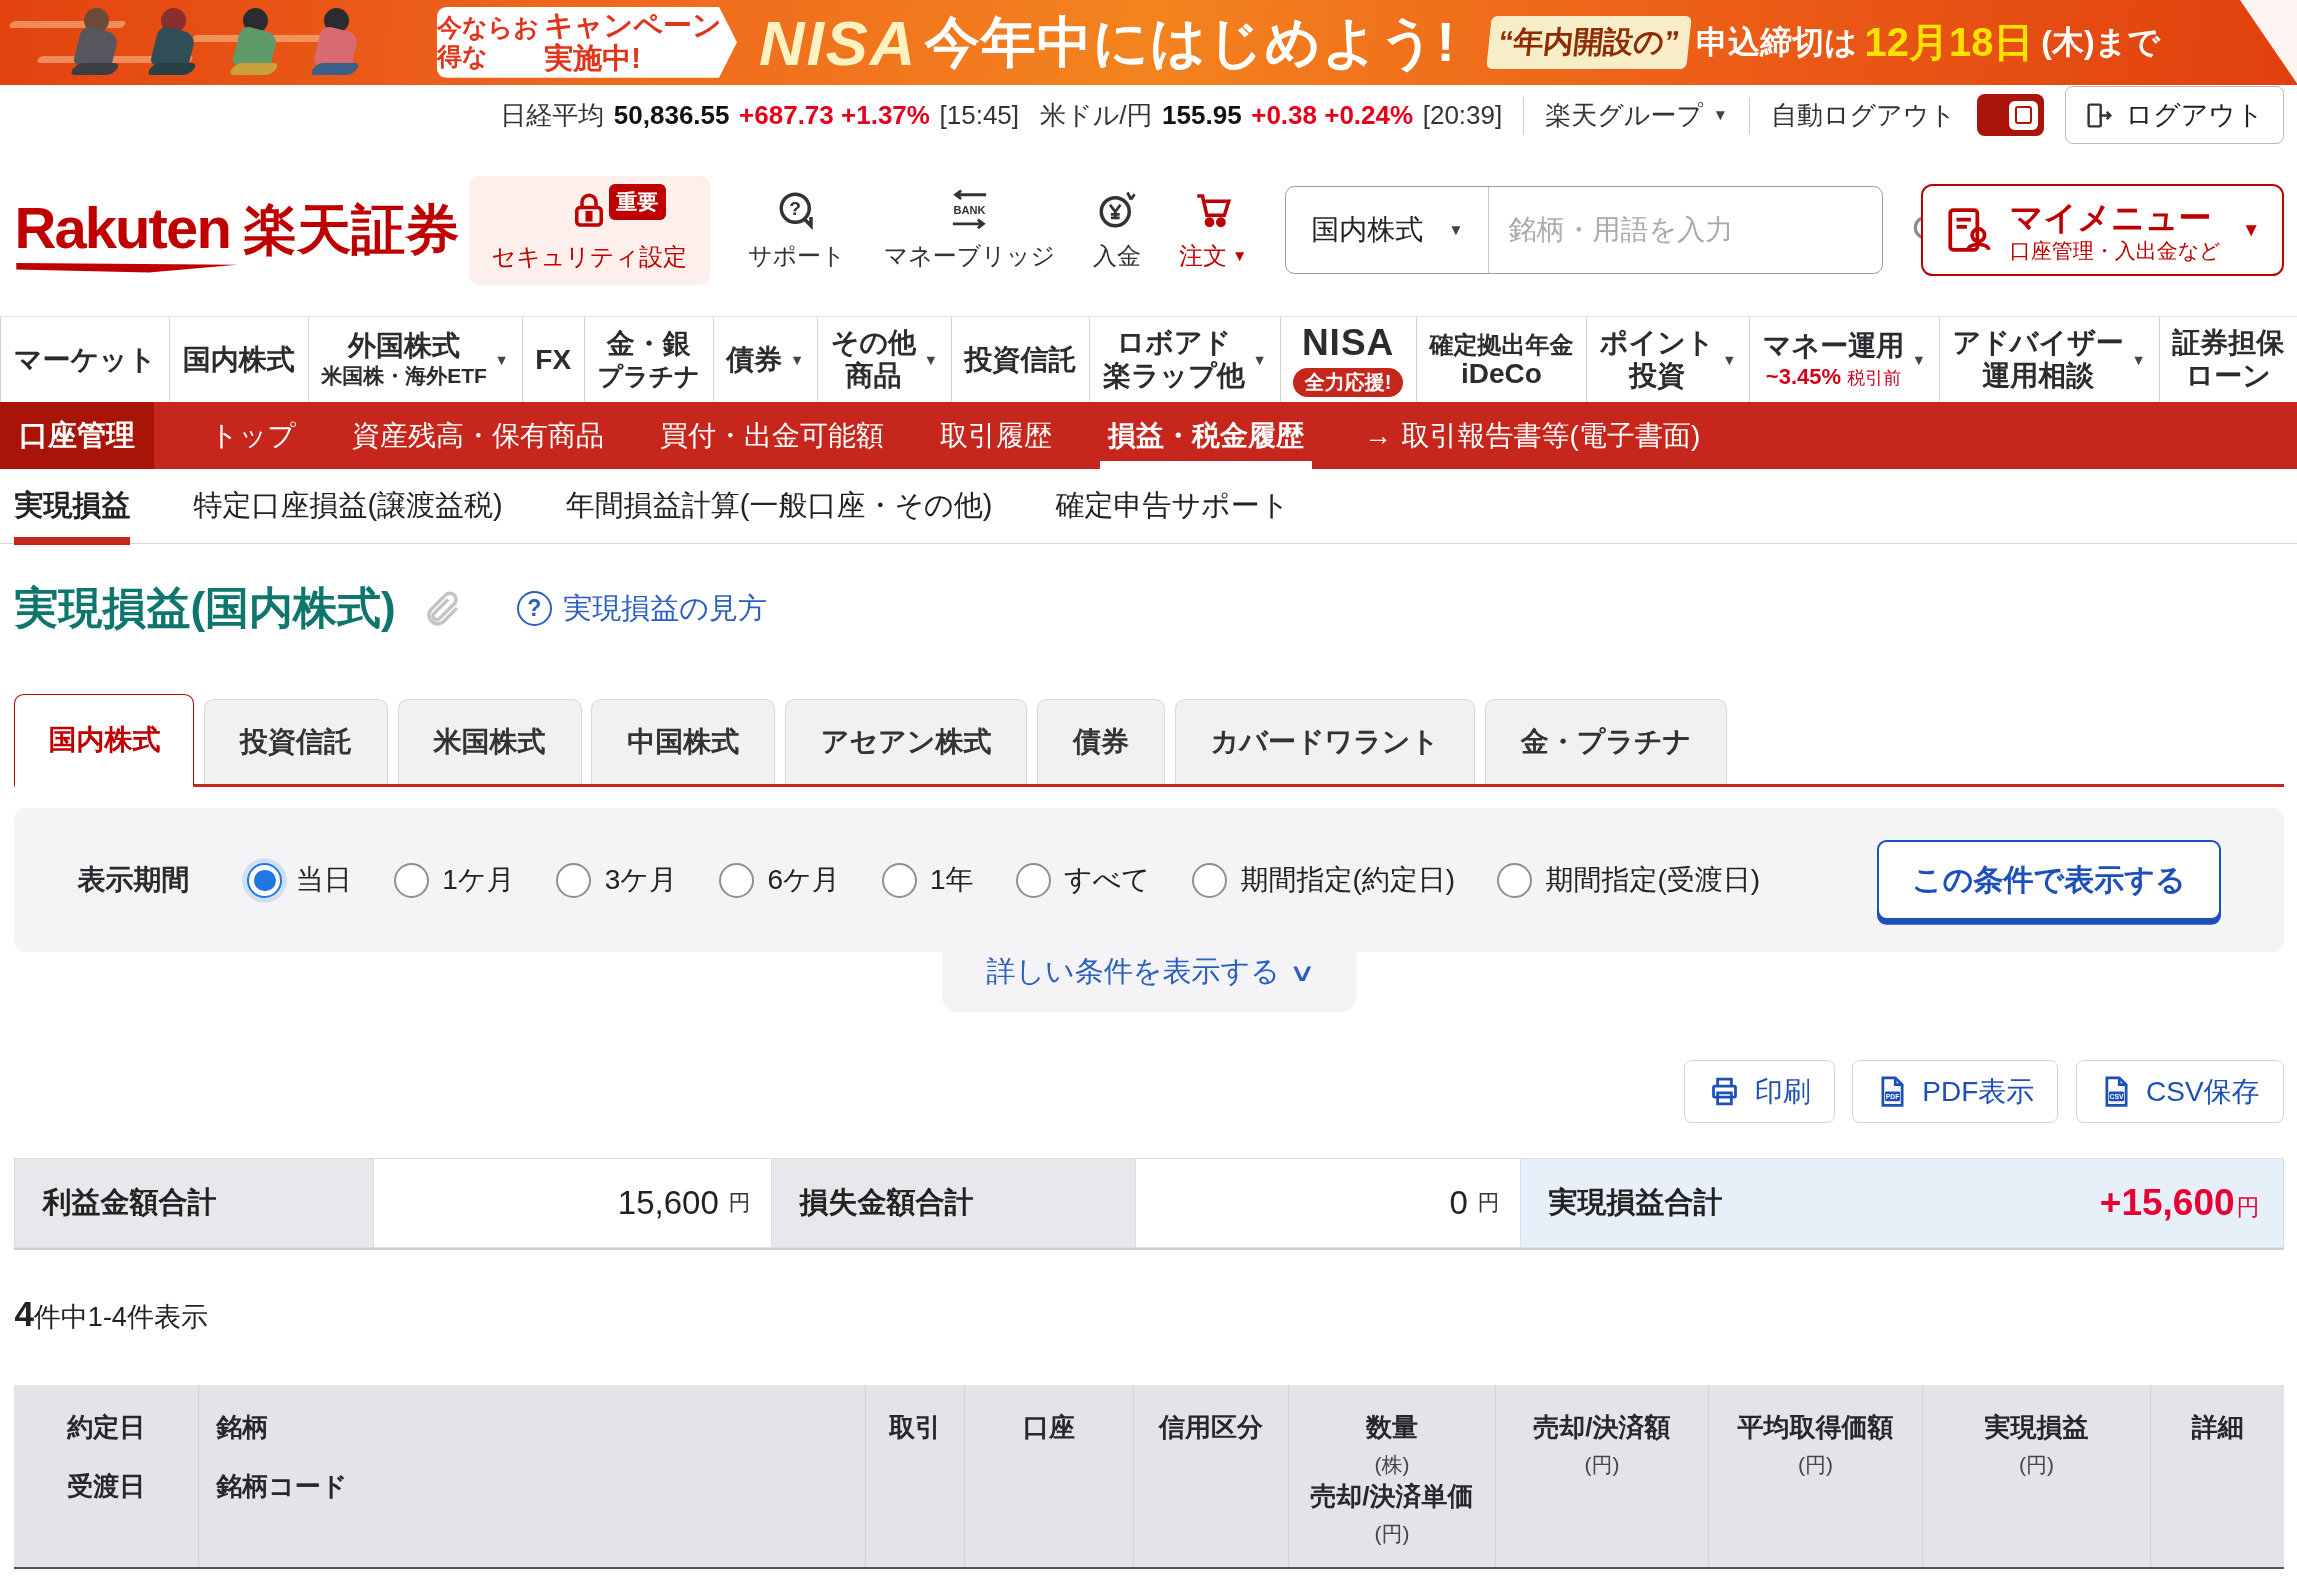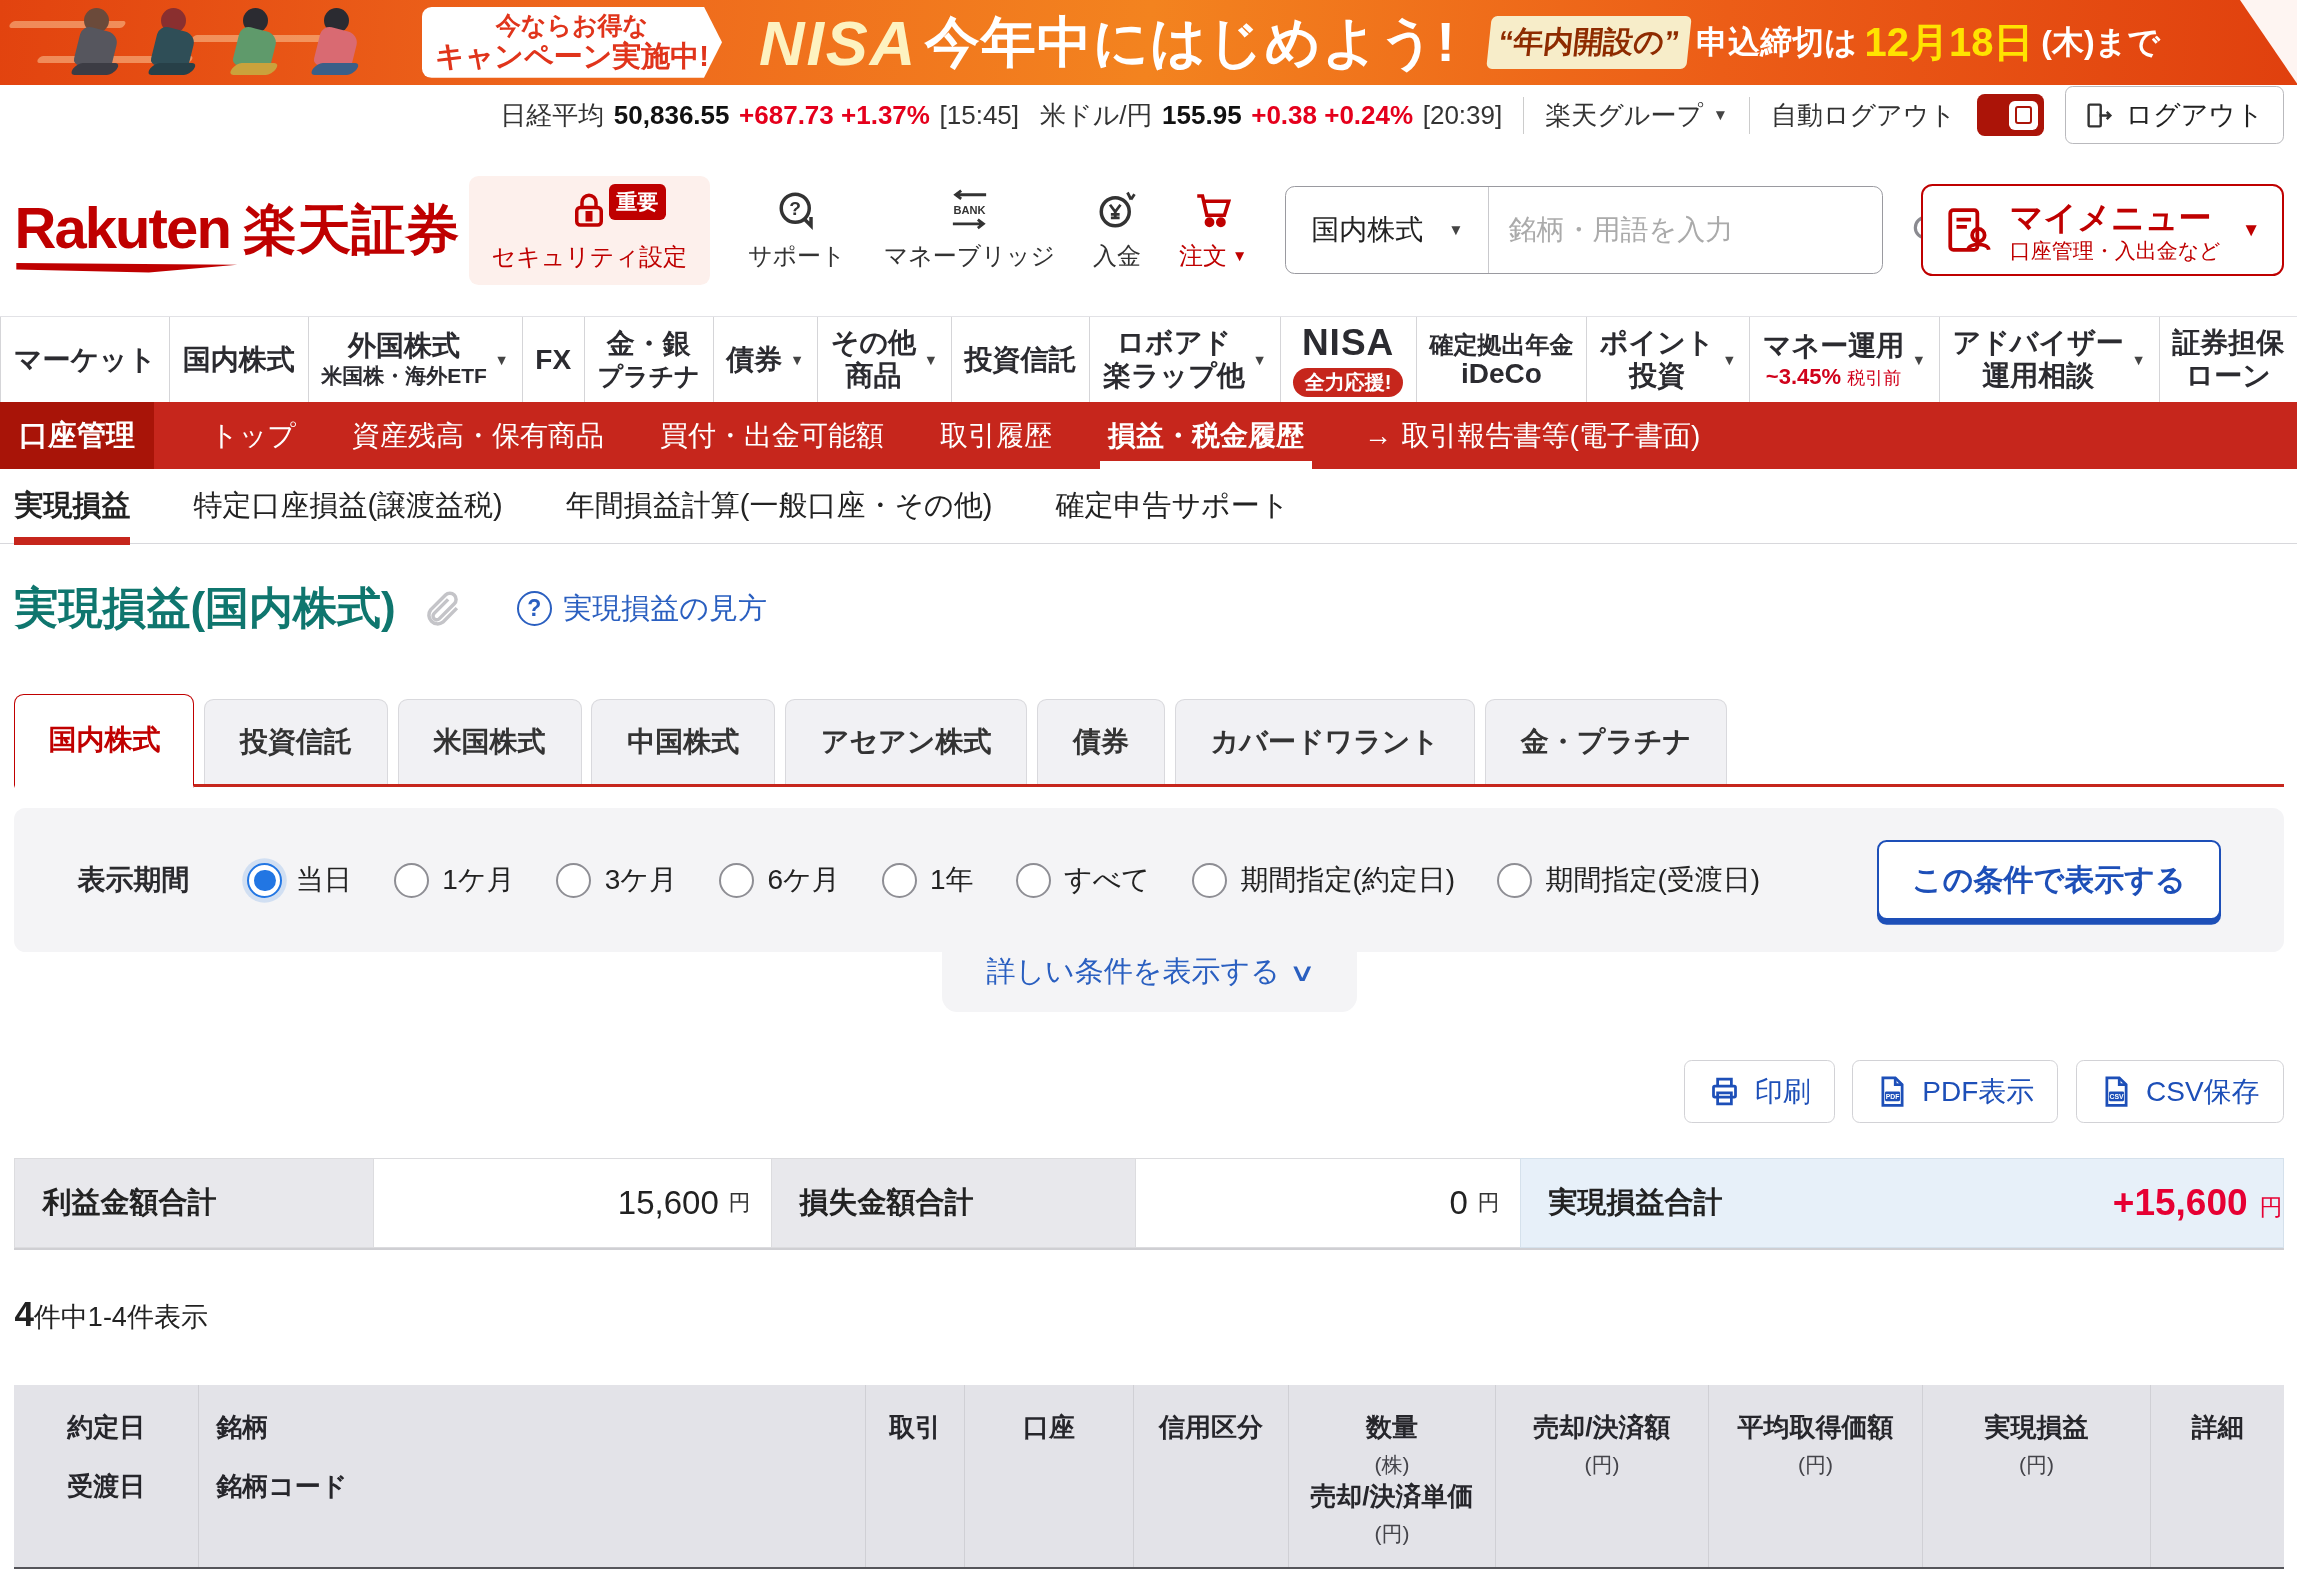--- a/index.html
+++ b/index.html
@@ -9,22 +9,22 @@
 
   
   .banner { height:85px; position:relative; overflow:hidden; display:flex; align-items:center;
     background:linear-gradient(95deg,#e2430f 0%,#ee671c 25%,#f3831f 50%,#ec5d17 75%,#e0400e 100%); }
   .banner-people { position:absolute; left:0; top:0; width:423px; height:85px; }
   .streak { position:absolute; height:6.7px; border-radius:3.8px; background:rgba(255,225,180,.45); transform:skewX(-30deg); }
   .fig { position:absolute; width:58px; height:85px; }
   .fig .head { position:absolute; top:7.7px; left:17.3px; width:25px; height:25px; border-radius:50%; }
   .fig .body { position:absolute; top:29px; left:9.6px; width:38px; height:40px; border-radius:9.6px 11.5px 5.8px 5.8px; transform:rotate(14deg); }
   .fig .leg { position:absolute; top:63px; left:5.8px; width:44px; height:11.5px; border-radius:5.8px; transform:skewX(-35deg); }
-  .banner-bubble { position:absolute; left:422px; top:6.7px; width:300px; height:71px; background:#fff; border-radius:9.6px;
-    display:flex; flex-direction:column; align-items:center; justify-content:center; line-height:1.15; z-index:2;
+  .banner-bubble { position:absolute; left:437px; top:6.7px; width:300px; height:71px; background:#fff; border-radius:9.6px;
+    display:flex; flex-direction:row; align-items:center; justify-content:center; line-height:1.15; z-index:2;
     clip-path:polygon(0 0,94% 0,100% 50%,94% 100%,0 100%); }
   .banner-bubble .b1 { color:#e0341b; font-size:25px; font-weight:bold; }
   .banner-bubble .b2 { color:#e0341b; font-size:29px; font-weight:bold; }
   .banner-main { position:absolute; left:759px; top:0; height:85px; display:flex; align-items:center; gap:7.7px; white-space:nowrap; }
   .banner-nisa { font-size:63px; font-weight:bold; font-style:italic; color:#fdf2c0; letter-spacing:1.9px; }
   .banner-headline { font-size:55px; font-weight:bold; color:#fff; letter-spacing:1px; }
   .banner-quote { margin-left:25px; background:#f7edc9; color:#8e2b00; font-size:30px; font-weight:bold;
     padding:5.8px 9.6px; border-radius:5.8px; transform:skewX(-6deg); }
   .banner-deadline { color:#fff; font-size:32px; font-weight:bold; }
   .banner-date { color:#ffe300; font-size:40px; font-weight:bold; }
@@ -140,21 +140,21 @@
   
   .summary { margin-top:35px; display:flex; height:92px; border-bottom:2.9px solid #cfcfd3; }
   .s-label { background:#e8e8ec; border:1px solid #dcdcdf; display:flex; align-items:center; padding-left:27px;
     font-size:29px; font-weight:bold; color:#222; }
   .s-val { background:#fff; border-top:1px solid #dcdcdf; border-bottom:1px solid #dcdcdf; display:flex; align-items:center;
     justify-content:flex-end; padding-right:21px; font-size:33px; color:#222; gap:9.6px; }
   .s-unit { font-size:22px; color:#333; }
   .s1 { width:360px; } .v1 { width:397px; } .s2 { width:365px; } .v2 { width:384px; }
   .s-total { flex:1; background:#e7f0f9; border:1px solid #d5e1ec; display:flex; align-items:center; }
   .s-total .t-label { padding-left:27px; font-size:29px; font-weight:bold; color:#222; }
-  .s-total .t-val { margin-left:auto; font-size:37px; font-weight:bold; color:#e60033; display:flex; align-items:baseline; gap:12px; }
+  .s-total .t-val { margin-left:auto; padding-right:23px; font-size:37px; font-weight:bold; color:#e60033; display:flex; align-items:baseline; gap:2px; }
   .s-total .t-unit { font-size:23px; font-weight:normal; color:#e60033; }
 
   
   .count { margin-top:44px; font-size:27px; color:#222; }
   .count b { font-size:35px; }
 
   
   .pl-table { margin-top:50px; width:100%; border-collapse:collapse; table-layout:fixed; }
   .pl-table th { background:#e3e3e8; font-size:26px; font-weight:bold; color:#26262b; padding:25px 9.6px 19px;
     vertical-align:top; text-align:center; }

